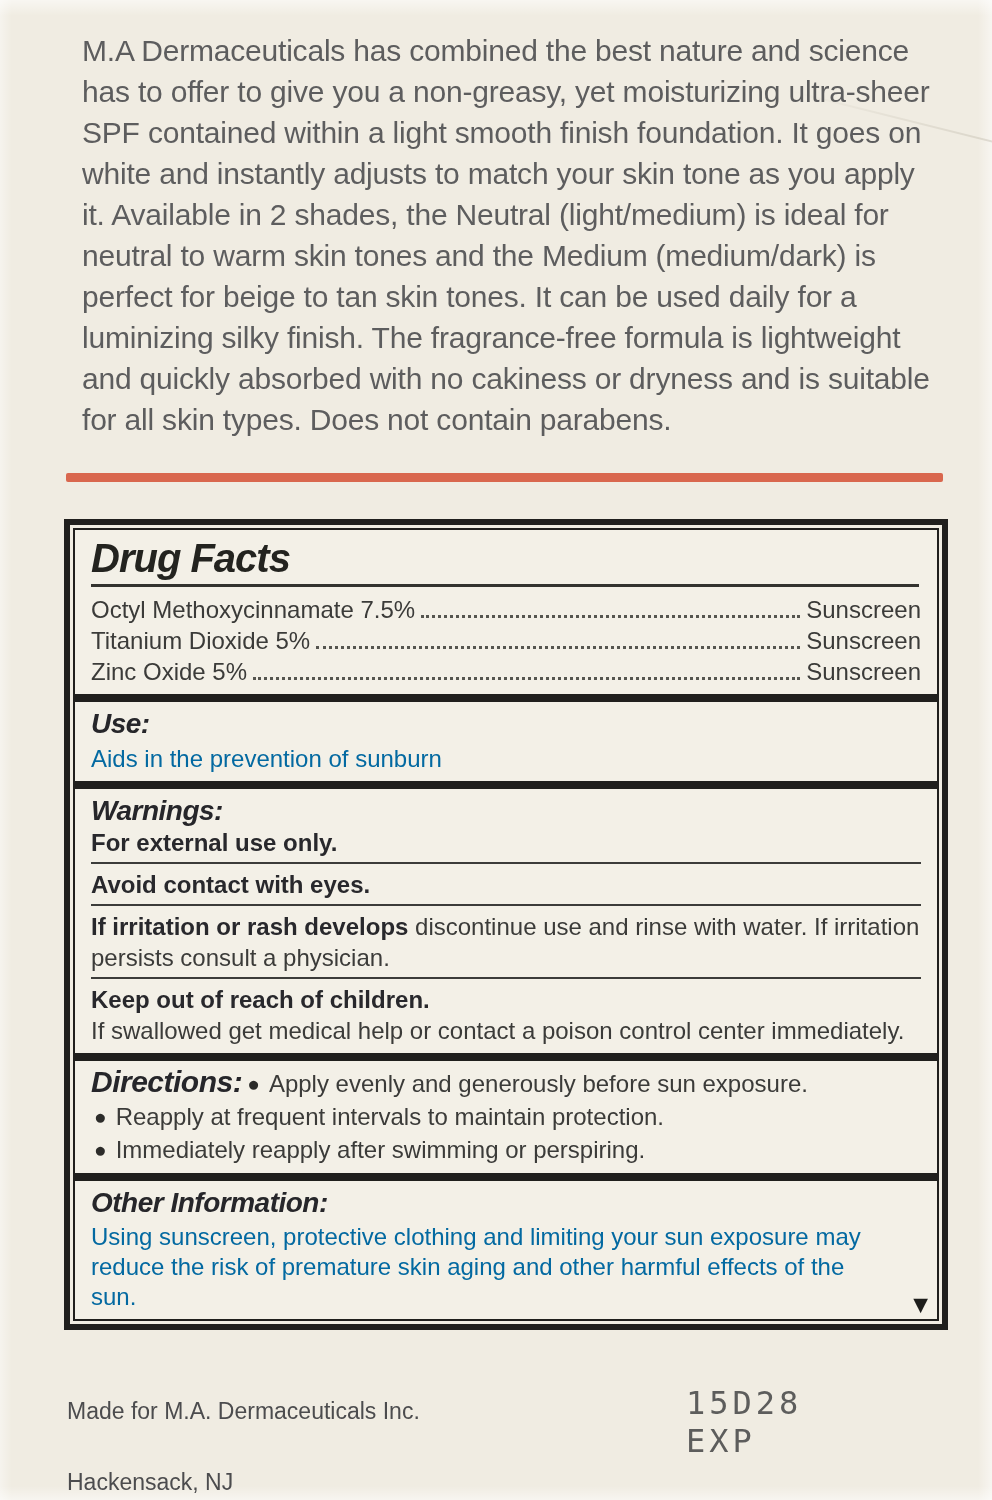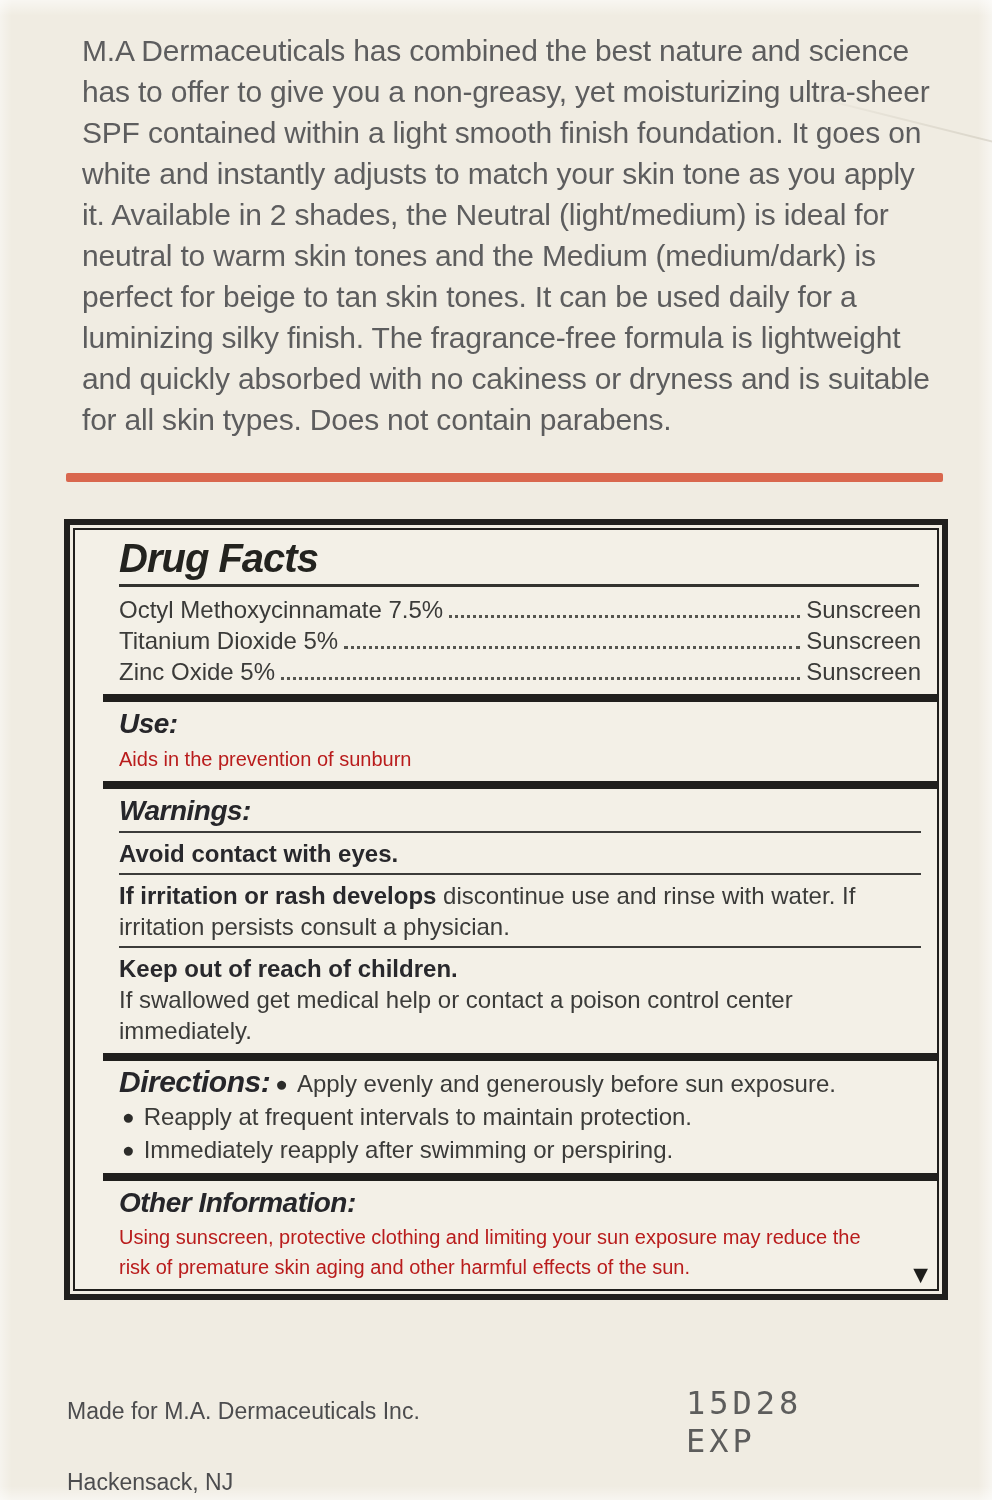--- a/index.html
+++ b/index.html
@@ -32,36 +32,36 @@
   .red-rule{
     position:absolute; left:66px; top:473px; width:877px; height:9px;
     background:#d9674e; border-radius:2px;
   }
 
   
   .panel{
     position:absolute; left:64px; top:519px; width:884px;
     border:6px solid #201f1d; padding:3px;
   }
-  .panel-inner{ border:2px solid #201f1d; background:#f3f0e7;padding-left:28px; }
+  .panel-inner{ border:2px solid #201f1d; background:#f3f0e7; }
   .sec{ padding:5px 16px 7px; }
   .sep{ height:8px; background:#201f1d; }
 
   .df-title{
     font-style:italic; font-weight:bold; font-size:40px; line-height:46px;
     color:#23231f; letter-spacing:-1px;
   }
   .title-rule{ height:3px; background:#33332f; margin:3px 2px 7px 0; }
 
   .ai-head-row{ display:flex; justify-content:space-between; align-items:baseline; margin-bottom:2px; }
   .sec-h{
     font-style:italic; font-weight:bold; font-size:28px; line-height:33px;
     color:#26262a; letter-spacing:-0.5px;
   }
-  .body-t{ font-size:20px; line-height:30px; color:#b91c1c; }
+  .body-t{ font-size:24px; line-height:30px; color:#0369a1; }
   .ai-row{ display:flex; align-items:baseline; font-size:24px; line-height:31px; color:#3b3b39; }
   .ai-leader{ flex:1; margin:0 6px 5px; border-bottom:3px dotted #55554f; }
 
   .use-text{ margin-top:4px; }
 
   .w-line{ font-size:24px; line-height:31px; color:#3b3b39; }
   .w-bold{ font-weight:bold; color:#28282c; }
   .w-rule{ height:2px; background:#3c3c3a; margin:4px 0 5px; }
 
   .dir-first{ font-size:24px; line-height:32px; color:#3b3b39; }
@@ -121,20 +121,21 @@
 
     <div class="sec">
       <div class="sec-h">Use:</div>
       <div class="body-t use-text">Aids in the prevention of sunburn</div>
     </div>
 
     <div class="sep"></div>
 
     <div class="sec">
       <div class="sec-h">Warnings:</div>
+      <p class="w-line w-bold">For external use only.</p>
       <div class="w-rule"></div>
       <p class="w-line w-bold">Avoid contact with eyes.</p>
       <div class="w-rule"></div>
       <p class="w-line"><span class="w-bold">If irritation or rash develops</span><span> discontinue use and rinse with water.  If irritation persists consult a physician.</span></p>
       <div class="w-rule"></div>
       <p class="w-line w-bold">Keep out of reach of children.</p>
       <p class="w-line">If swallowed get medical help or contact a poison control center immediately.</p>
     </div>
 
     <div class="sep"></div>

